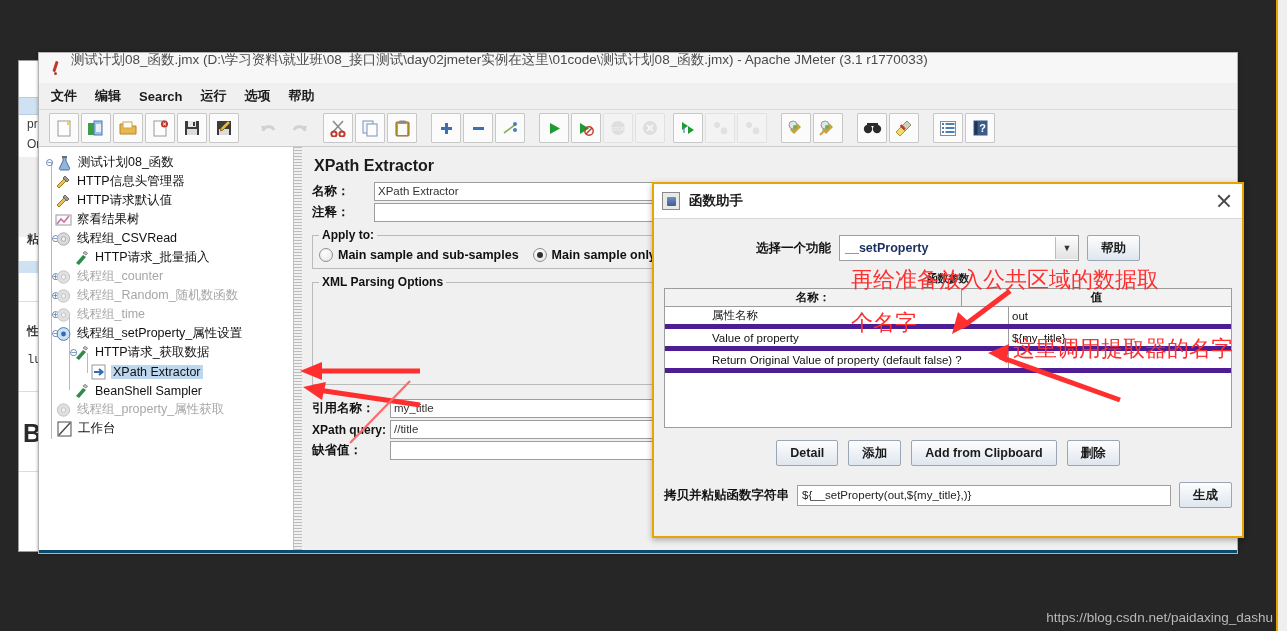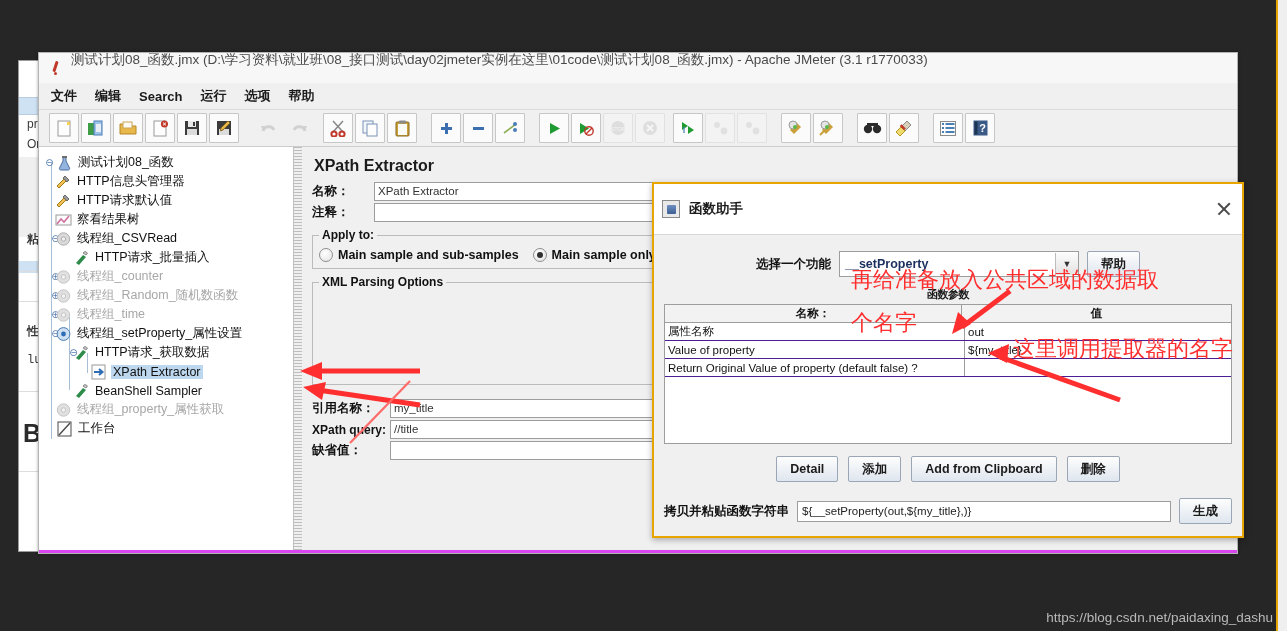--- a/index.html
+++ b/index.html
@@ -19,21 +19,21 @@
   .bg-head{top:38px;height:16px;background:#cfe2f3;border-top:1px solid #b8cde0;border-bottom:1px solid #b8cde0;}
   .bg-txt{position:absolute;left:8px;font-size:12px;color:#3a3a3a;white-space:nowrap;}
   .bg-grey{background:#efefef;}
   .bg-head2{top:253px;height:12px;background:#cfe2f3;}
   #bg-window .big{font-size:25px;font-weight:bold;color:#2b2b2b;}
   .bg-line{position:absolute;left:0;width:120px;height:1px;background:#dcdcdc;}
 
   
   #jmeter{
     position:absolute;left:38px;top:52px;width:1198px;height:500px;
-    background:#d946ef;border:1px solid #b4b4b4;
+    background:#0c4a6e;border:1px solid #b4b4b4;
     box-shadow:0 0 3px rgba(0,0,0,.35);
     overflow:hidden;
   }
   #titlebar{
     height:30px;background:#f7f7f7;
     display:flex;align-items:center;padding-left:10px;
     overflow:hidden;
   }
   #title-icon{width:14px;height:16px;flex:0 0 auto;position:relative;margin-right:8px;}
   #title-icon:before{content:"";position:absolute;left:5px;top:1px;width:3px;height:11px;background:#c0392b;transform:rotate(18deg);border-radius:1px;}
@@ -98,21 +98,21 @@
   .btmfields{margin-top:14px;}
   .btmfields .flab{width:78px;}
 
   
   #dialog{
     position:absolute;left:652px;top:182px;width:588px;height:352px;
     background:#f0f0f0;border:2px solid #e8a400;
     box-shadow:0 2px 6px rgba(0,0,0,.3);overflow:hidden;
   }
   #dlg-title{height:34px;background:#ffffff;display:flex;align-items:center;
-             padding:8px 8px;border-bottom:1px solid #d6d6d6;justify-content:center;}
+             padding:0 8px;border-bottom:1px solid #d6d6d6;justify-content:center;}
   #dlg-ico{width:16px;height:16px;border:1px solid #8a8a8a;background:#e9e9e9;
            margin-right:9px;display:flex;align-items:center;justify-content:center;}
   #dlg-ico i{display:block;width:9px;height:9px;background:linear-gradient(#6f8fc0,#3d5f94);border-radius:1px;}
   #dlg-title-text{font-size:13.5px;font-weight:bold;color:#1b1b1b;flex:1;}
   #dlg-close{width:20px;height:20px;position:relative;cursor:pointer;}
   #dlg-close:before,#dlg-close:after{content:"";position:absolute;left:2px;top:9px;
         width:16px;height:1.6px;background:#4a4a4a;}
   #dlg-close:before{transform:rotate(45deg);} #dlg-close:after{transform:rotate(-45deg);}
 
   #dlg-body{padding:8px 10px 0 10px;}
@@ -130,21 +130,21 @@
         display:flex;align-items:center;justify-content:center;white-space:nowrap;}
 
   #paramlabel{text-align:center;font-size:11px;font-weight:bold;color:#1b1b1b;
               margin:10px 0 2px 0;letter-spacing:-.5px;}
   #ptable{border:1px solid #9d9d9d;background:#ffffff;height:138px;overflow:hidden;}
   #ptable .thead{display:flex;height:17px;background:#f2f2f2;border-bottom:1px solid #9d9d9d;}
   #ptable .thead div{font-size:11.5px;font-weight:bold;color:#111;
         display:flex;align-items:center;justify-content:center;}
   #ptable .c1{width:296px;border-right:1px solid #9d9d9d;}
   #ptable .c2{flex:1;}
-  #ptable .trow{display:flex;height:17px;border-bottom:1px solid #4c1d95;}
+  #ptable .trow{display:flex;height:17px;border-bottom:5px solid #4c1d95;padding-left:44px;}
   #ptable .trow div{font-size:11.5px;color:#111;display:flex;align-items:center;
         padding-left:3px;overflow:hidden;white-space:nowrap;}
 
   #btnrow{display:flex;justify-content:center;gap:10px;margin-top:12px;}
   #genrow{display:flex;align-items:center;gap:8px;margin-top:16px;}
   #genrow .lbl{font-size:12.5px;font-weight:bold;color:#111;white-space:nowrap;}
   #genfield{flex:1;height:19px;background:#ffffff;border:1px solid #9d9d9d;
             font-size:11.5px;color:#222;padding:0 4px;line-height:19px;
             white-space:nowrap;overflow:hidden;}
 

